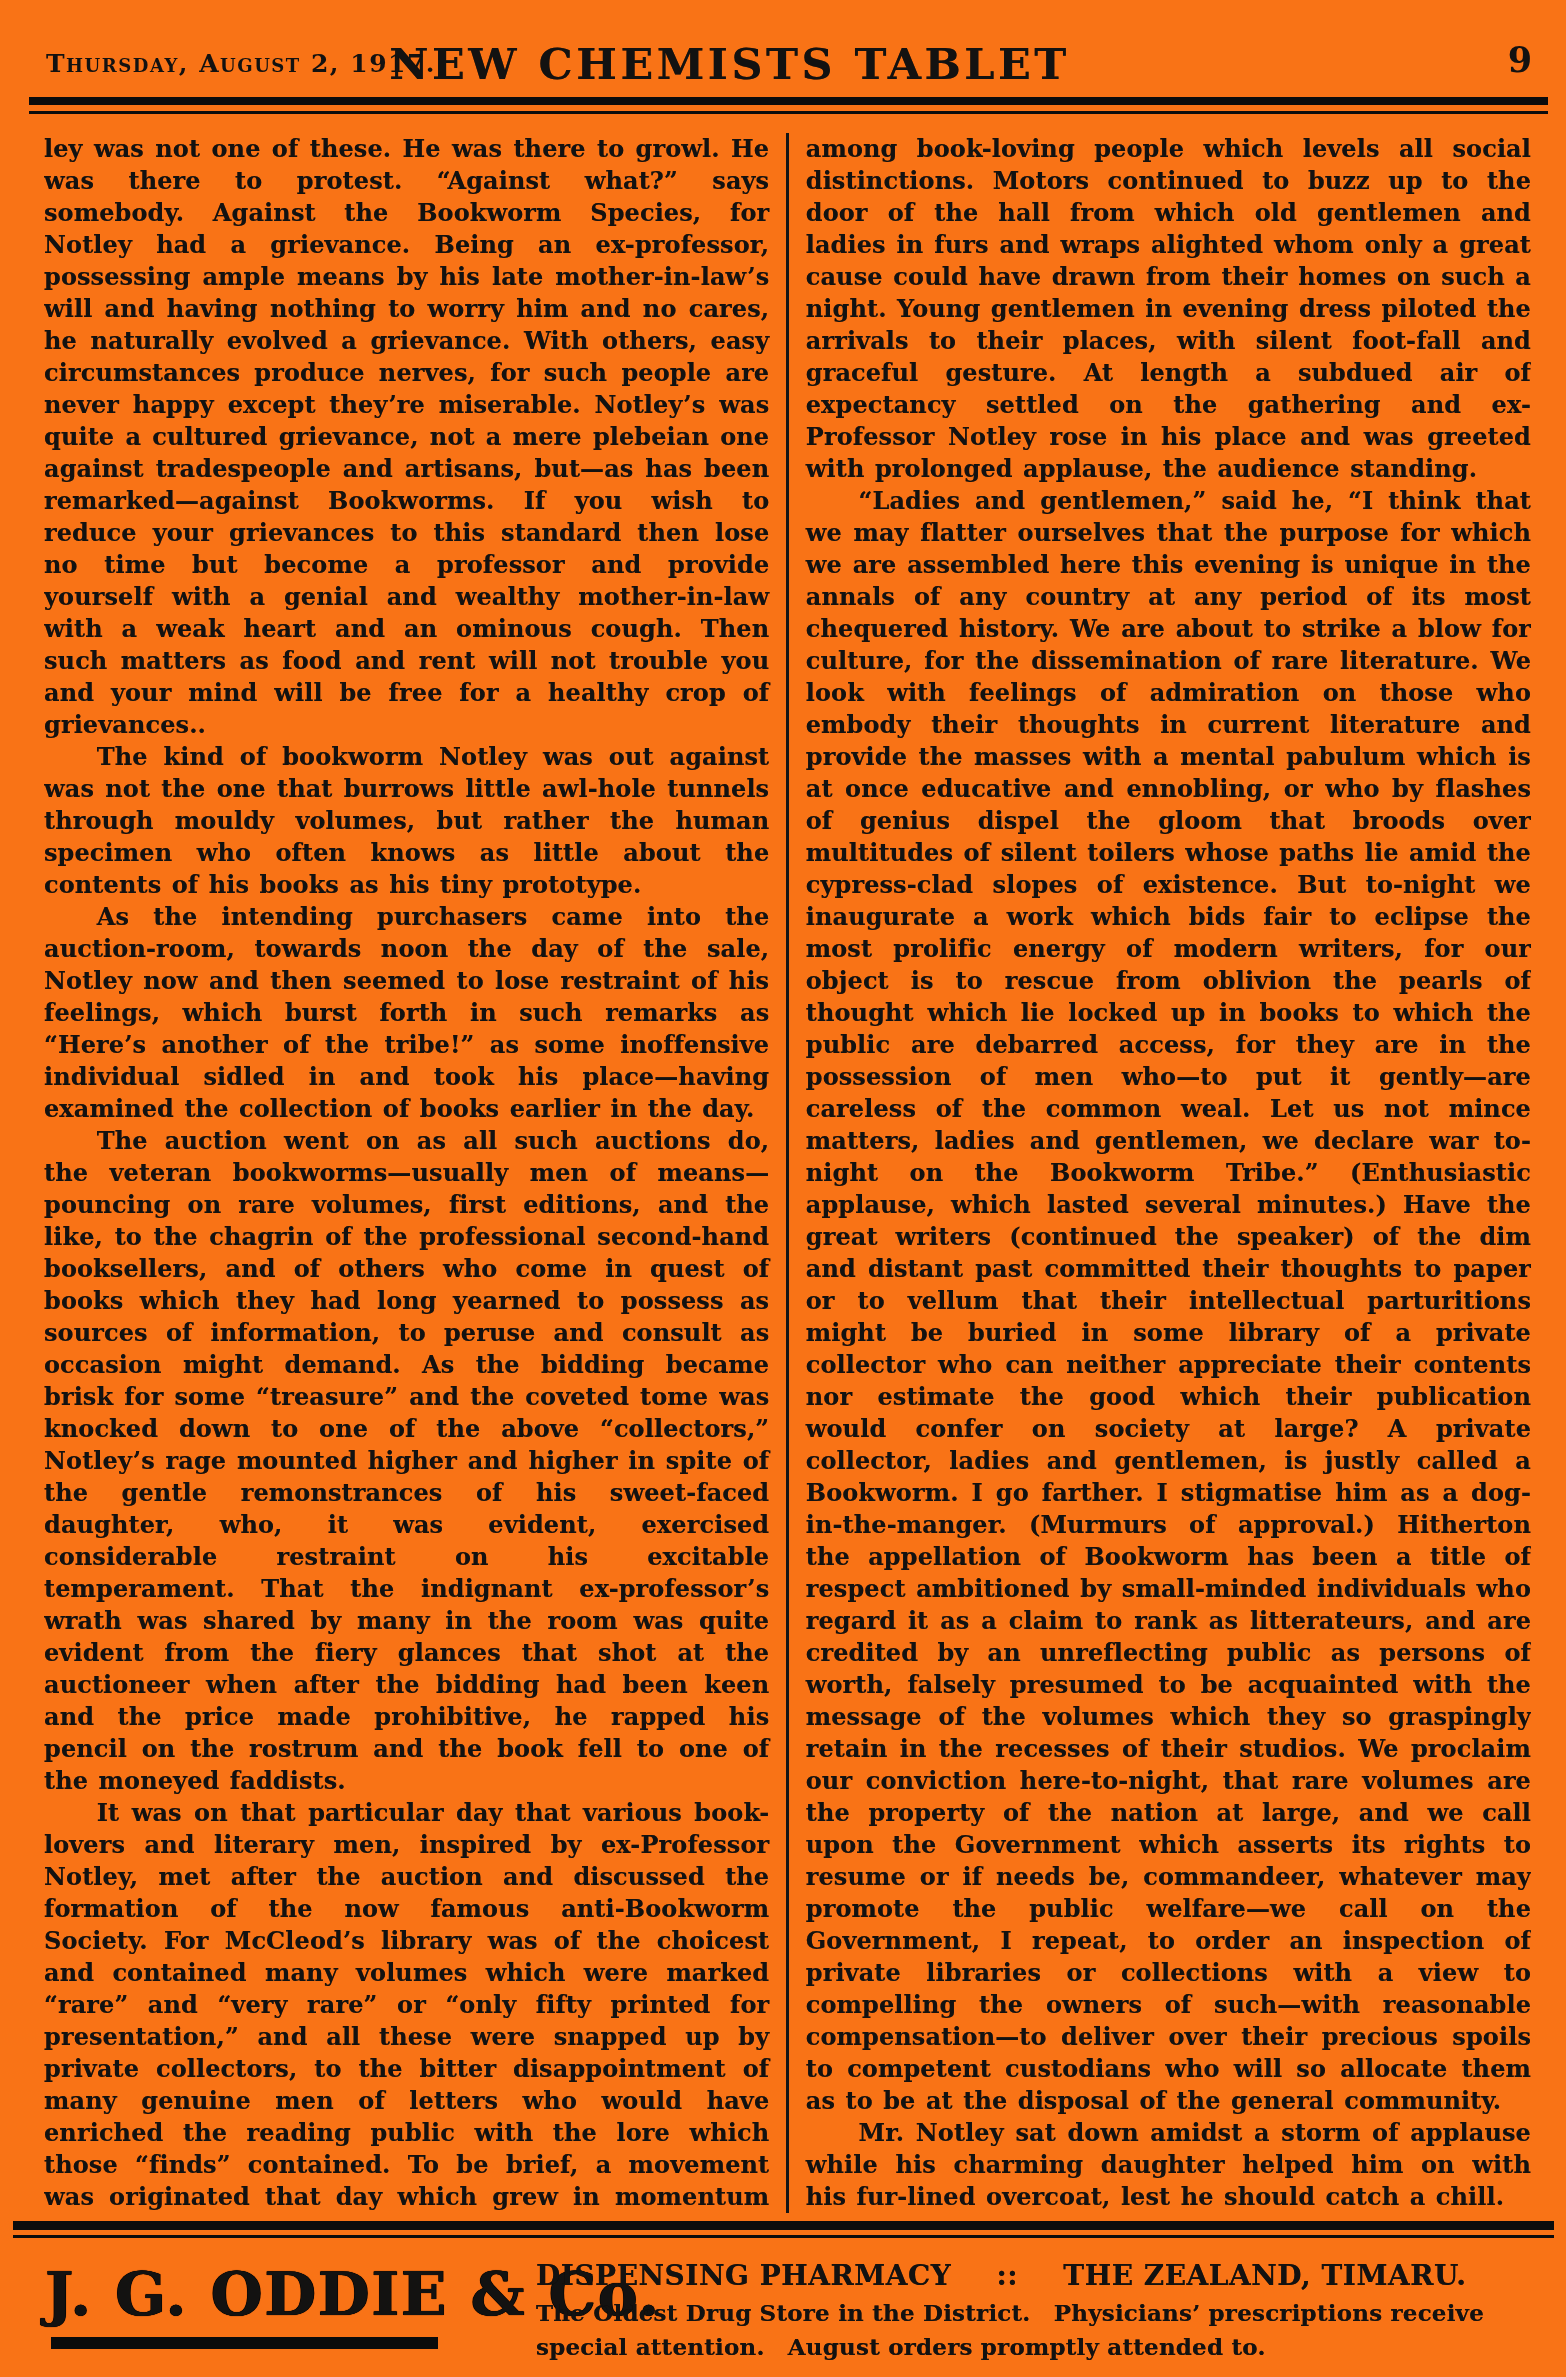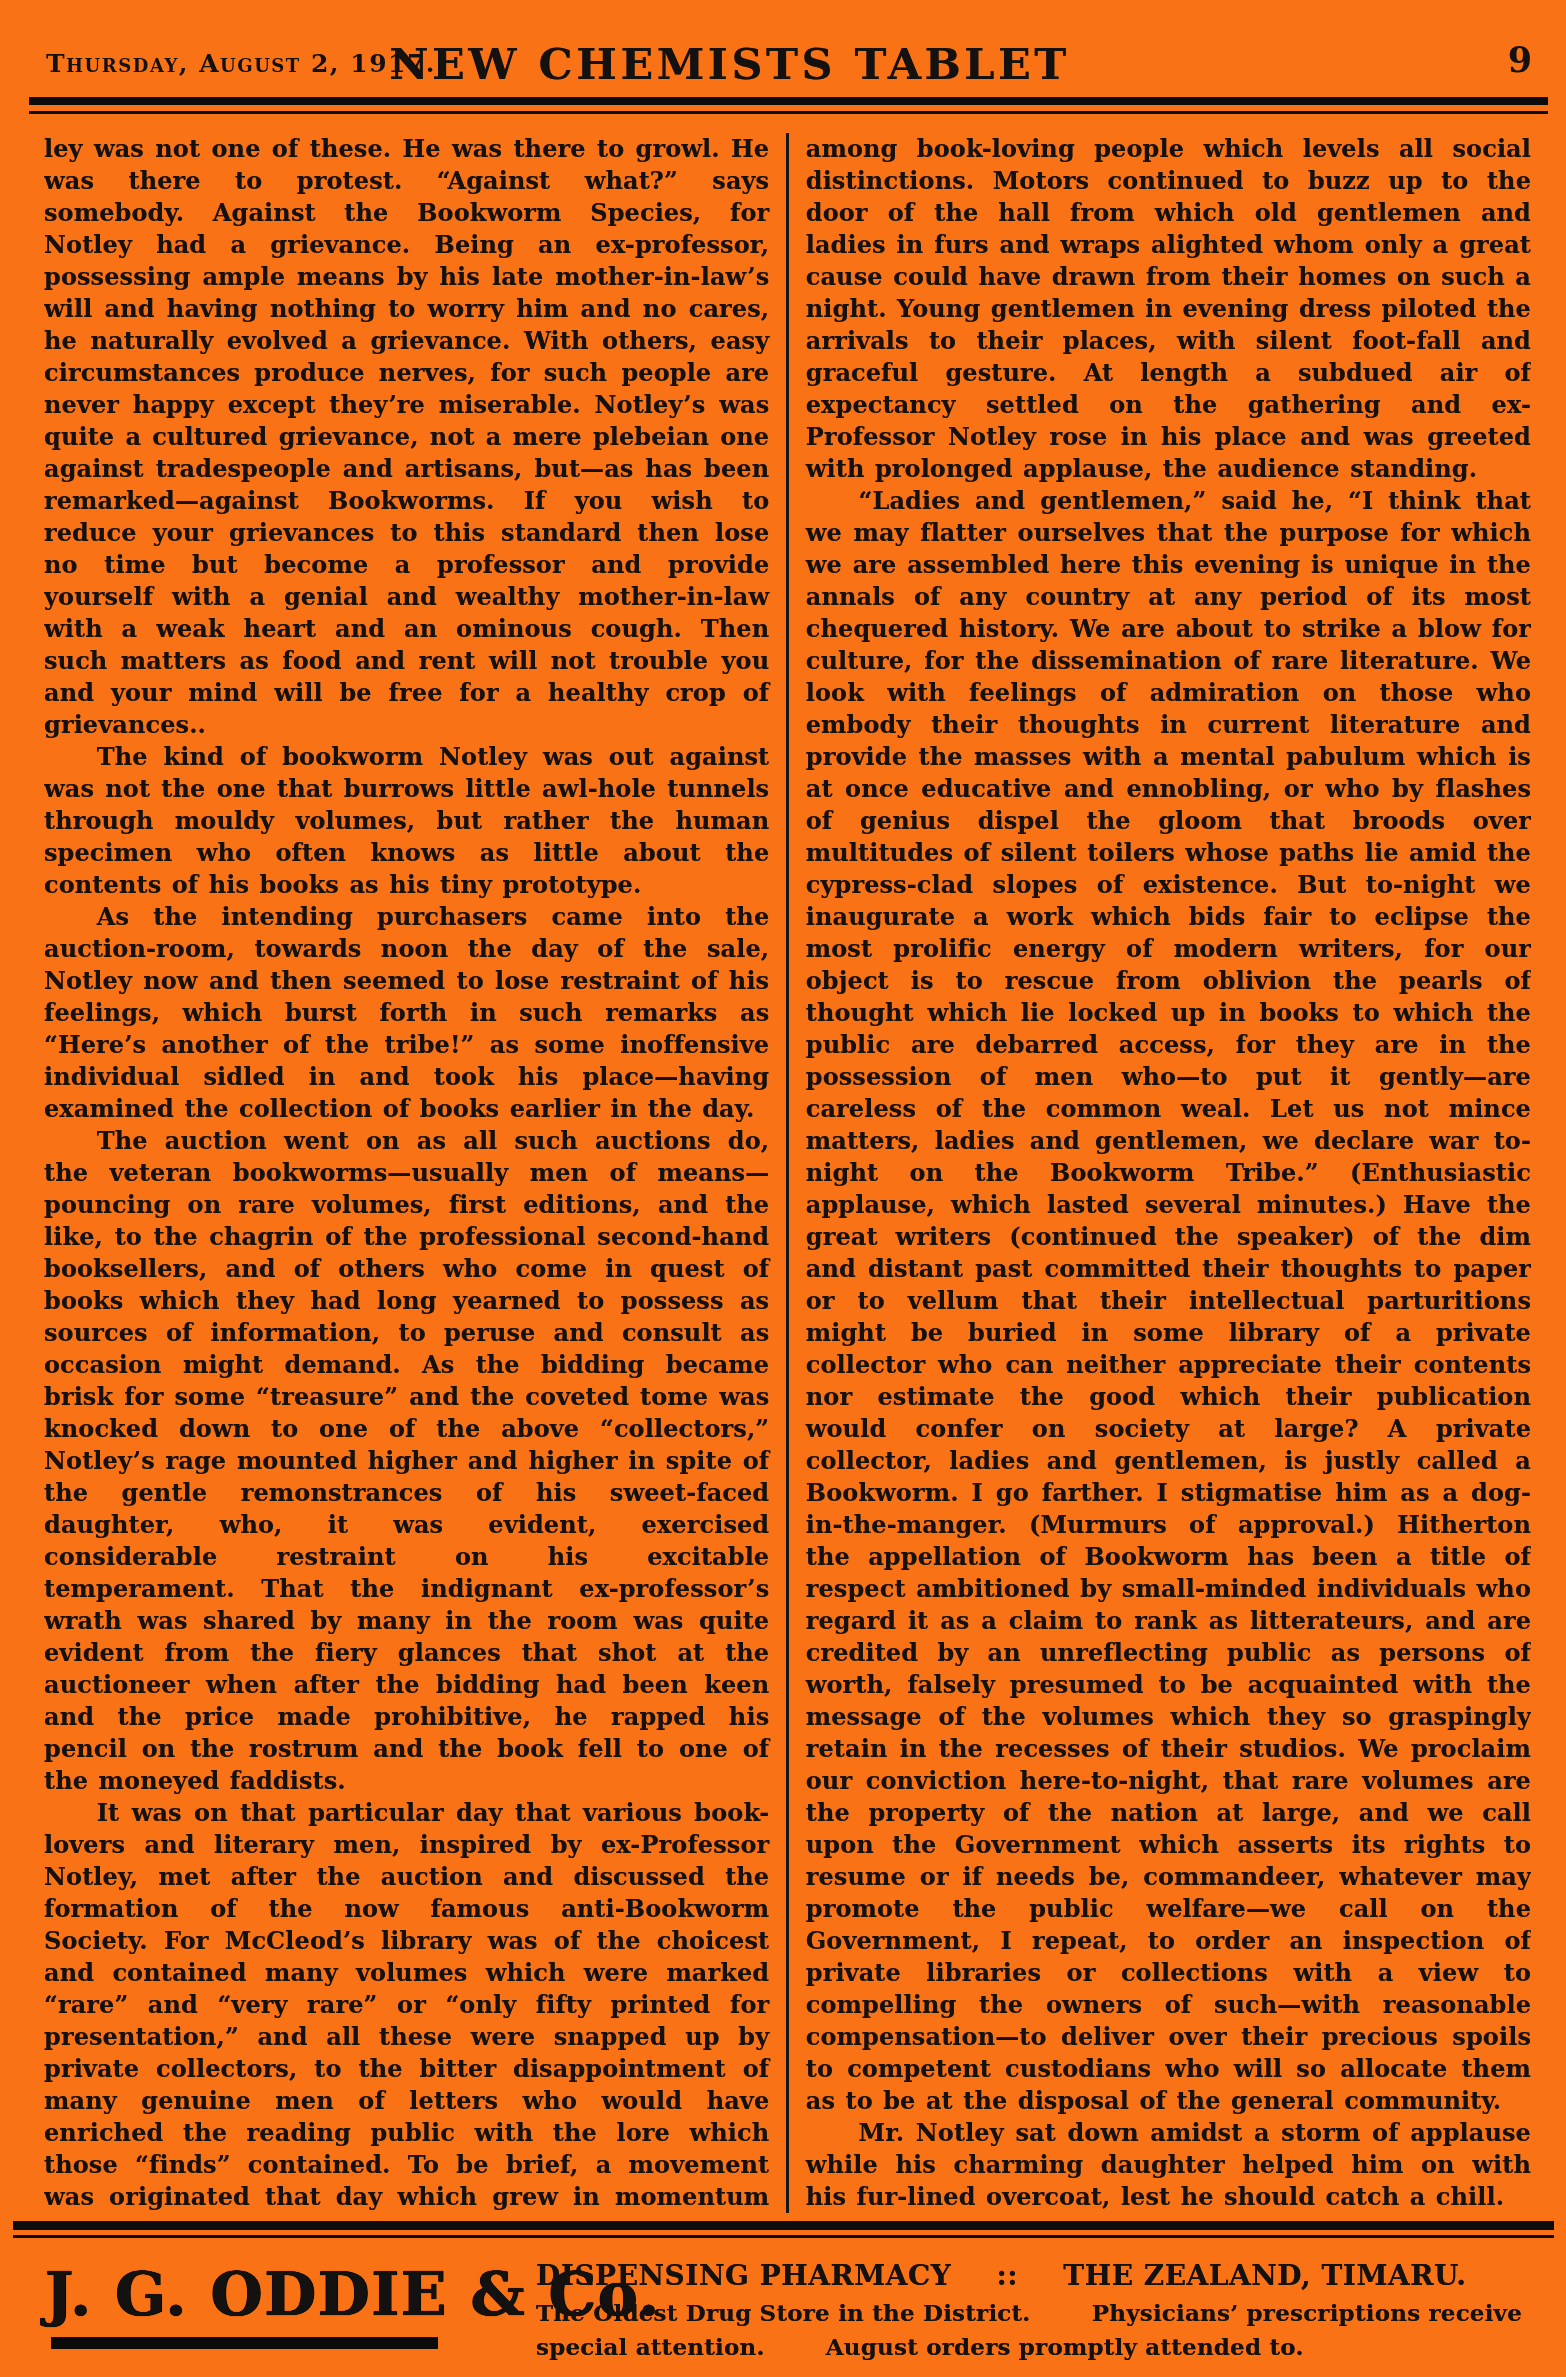--- a/index.html
+++ b/index.html
@@ -77,21 +77,21 @@
   .ad-line1 {
     font-size: 28px; letter-spacing: 0.5px; white-space: nowrap;
     text-shadow: 0 0 0.5px rgba(0,0,0,0.6);
   }
   .ad-sep { margin: 0 35px; }
   .ad-line2, .ad-line3 {
     font-size: 23px; margin-top: 7px; letter-spacing: 0.2px;
     text-shadow: 0 0 0.5px rgba(0,0,0,0.6);
     white-space: nowrap;
   }
-  .gap-right { margin-right: 53px; }
+  .gap-right { margin-right: 15px; }
 </style>
 </head>
 <body>
 
 <div class="page">
 
   <div class="header">
     <span class="date">Thursday, August 2, 1917.</span>
     <span class="masthead">NEW CHEMISTS TABLET</span>
     <span class="pagenum">9</span>

